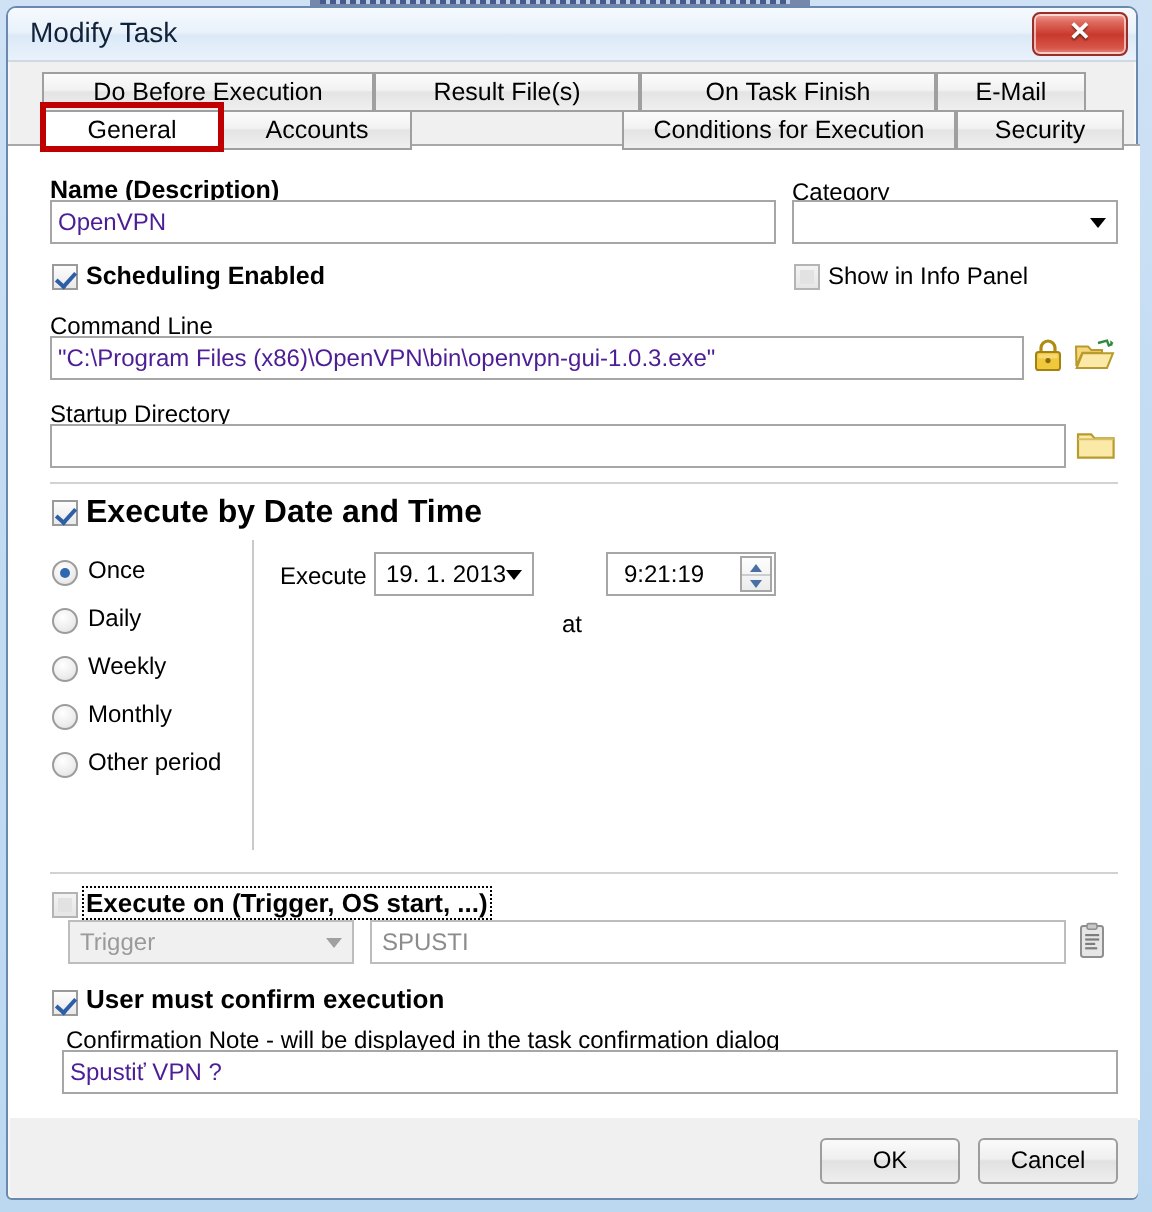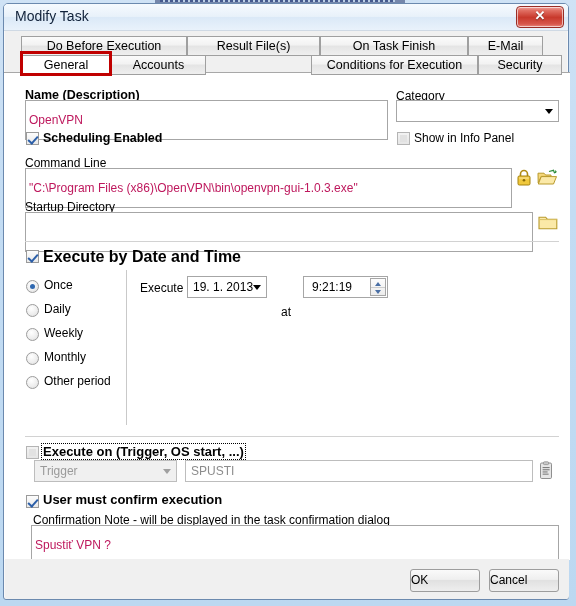--- a/index.html
+++ b/index.html
@@ -94,22 +94,22 @@
     border:3px solid #c00000;box-sizing:border-box;
     pointer-events:none;
   }
 
   
   .lbl{position:absolute;font-size:12px;color:#000;white-space:nowrap;}
   .lbl-b{font-weight:bold;font-size:12.5px;}
   .inp{
     position:absolute;box-sizing:border-box;
     border:1px solid #a6a6a6;background:#fff;
-    font-family:"Liberation Sans", sans-serif;font-size:12px;color:#be185d;
-    padding:1px 3px;height:40px;line-height:18px;
+    font-family:"Liberation Sans", sans-serif;font-size:12px;color:#4c1d95;
+    padding:1px 3px;height:22px;line-height:18px;
     outline:none;
   }
   .combo{
     position:absolute;box-sizing:border-box;height:22px;
     border:1px solid #a6a6a6;background:#fff;
   }
   .combo .arrow{
     position:absolute;right:5px;top:8px;width:0;height:0;
     border-left:4px solid transparent;border-right:4px solid transparent;
     border-top:5px solid #000;
@@ -174,21 +174,21 @@
   #footer{
     position:absolute;left:1px;top:555px;width:564px;height:40px;
     background:#f0f0f0;
     border-radius:0 0 3px 3px;
   }
   .btn{
     position:absolute;width:70px;height:23px;box-sizing:border-box;
     border:1px solid #9d9d9d;border-radius:3px;
     background:linear-gradient(180deg,#fafafa 0%,#efefef 45%,#e1e1e1 50%,#eeeeee 100%);
     font-family:"Liberation Sans", sans-serif;font-size:12px;color:#000;
-    line-height:21px;cursor:pointer;
+    text-align:center;line-height:21px;cursor:pointer;
   }
 </style>
 </head>
 <body>
 
 <div id="desktop">
   <div id="bgwin"></div>
   <div id="bgwin2"></div>
   <div id="bgblur">
     <div class="l1"></div>

